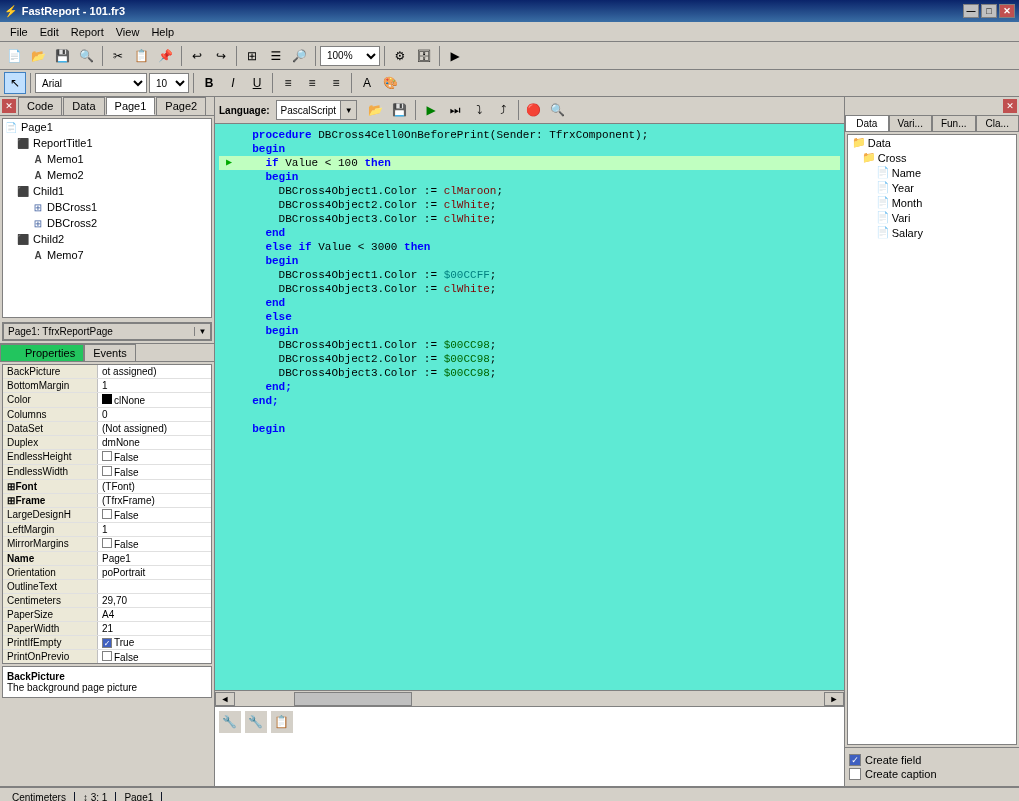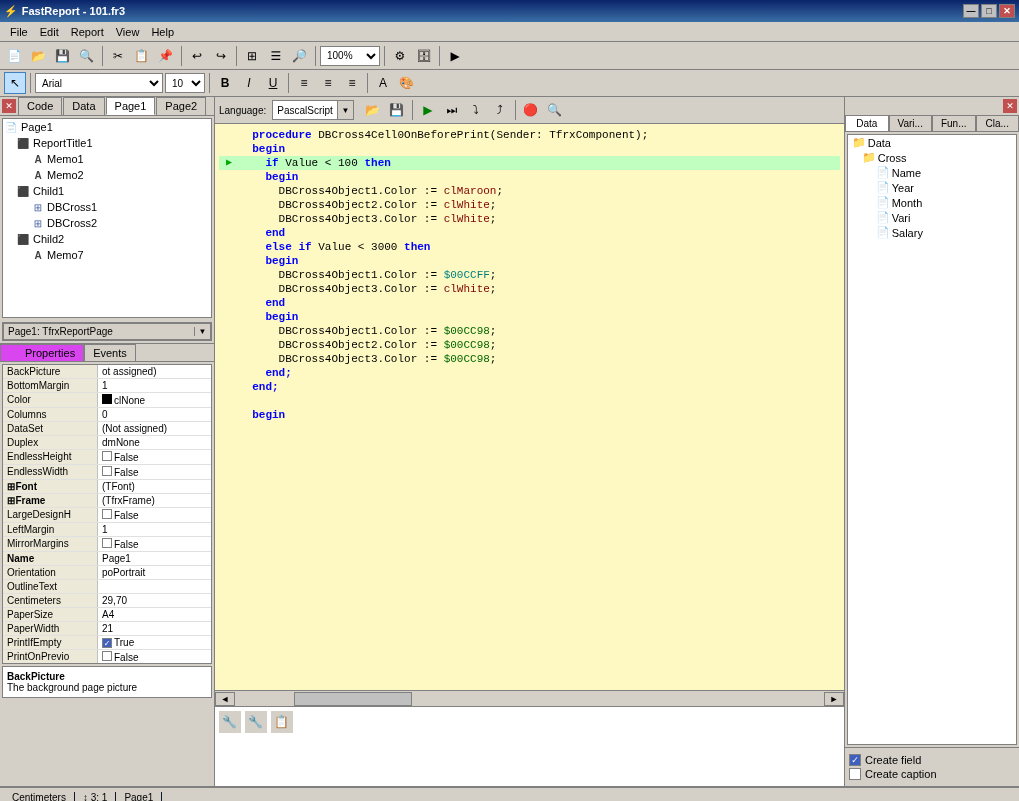--- a/index.html
+++ b/index.html
@@ -37,38 +37,38 @@
     
     
     .tree-panel { flex: 1; background: white; overflow: auto; border: 1px solid #808080; margin: 2px; }
     .tree-item { padding: 1px 2px; display: flex; align-items: center; gap: 2px; cursor: pointer; white-space: nowrap; font-size: 11px; }
     .tree-icon { width: 14px; height: 14px; display: inline-flex; align-items: center; justify-content: center; font-size: 10px; }
     
     
     .props-panel { height: 380px; background: #d4d0c8; border-top: 1px solid #808080; }
     .props-tabs { display: flex; border-bottom: 1px solid #808080; }
     .props-tab { padding: 2px 8px; font-size: 11px; border: 1px solid #808080; border-bottom: none; background: #d4d0c8; cursor: pointer; }
-    .props-tab.active { background: #d946ef; padding-left: 24px; }
+    .props-tab.active { background: #22c55e; padding-left: 24px; }
     .props-row { display: flex; border-bottom: 1px solid #e0e0e0; }
     .props-key { width: 95px; padding: 1px 4px; font-size: 10px; border-right: 1px solid #c0c0c0; background: #ece9d8; flex-shrink: 0; }
     .props-key.bold { font-weight: bold; }
     .props-val { flex: 1; padding: 1px 4px; font-size: 10px; background: white; overflow: hidden; }
     
     
     .status-strip { display: flex; align-items: center; background: #d4d0c8; border-top: 2px solid #808080; padding: 2px 4px; height: 20px; }
     .status-item { padding: 0 8px; font-size: 10px; border-right: 1px solid #0f172a; }
     
     
     .code-panel { flex: 1; display: flex; flex-direction: column; background: white; }
     
     
     .code-toolbar { background: #d4d0c8; border-bottom: 1px solid #808080; display: flex; align-items: center; gap: 2px; padding: 2px 4px; }
     
     
-    .code-editor { flex: 1; background: #fef9c3; overflow: auto; padding: 4px; font-family: 'Courier New', monospace; font-size: 11px; position: relative; }
+    .code-editor { flex: 1; background: #5eead4; overflow: auto; padding: 4px; font-family: 'Courier New', monospace; font-size: 11px; position: relative; }
     .code-line { display: flex; min-height: 14px; align-items: flex-start; }
     .line-marker { width: 20px; flex-shrink: 0; display: flex; align-items: center; justify-content: center; }
     .arrow-marker { color: #00aa00; font-size: 10px; }
     .code-text { flex: 1; white-space: pre; }
     .kw-blue { color: #0000ff; }
     .kw-bold { font-weight: bold; }
     .val-teal { color: #008080; }
     .val-green { color: #006600; }
     
     
@@ -138,21 +138,21 @@
   <div class="tb-separator"></div>
   <div class="tb-icon">⚙</div>
   <div class="tb-icon">🗄</div>
   <div class="tb-separator"></div>
   <div class="tb-icon">▶</div>
 </div>
 
 <div class="toolbar2">
   <div class="tb-icon" style="background:#c0e0ff; border:1px solid #4080c0;">↖</div>
   <div class="tb-separator"></div>
-  <select class="tb-dropdown" style="width:128px;"><option>Arial</option></select>
+  <select class="tb-dropdown" style="width:112px;"><option>Arial</option></select>
   <select class="tb-dropdown" style="width:40px;"><option>10</option></select>
   <div class="tb-separator"></div>
   <div class="tb-icon" style="font-weight:bold;">B</div>
   <div class="tb-icon" style="font-style:italic;">I</div>
   <div class="tb-icon" style="text-decoration:underline;">U</div>
   <div class="tb-separator"></div>
   <div class="tb-icon">≡</div>
   <div class="tb-icon">≡</div>
   <div class="tb-icon">≡</div>
   <div class="tb-separator"></div>
@@ -314,21 +314,21 @@
       <div style="background:white; border:1px solid #808080; margin:2px; padding:4px;">
         <div style="font-weight:bold; font-size:10px;">BackPicture</div>
         <div style="font-size:10px;">The background page picture</div>
       </div>
     </div>
   </div>
 
   <div class="code-panel">
 
     <div class="code-toolbar">
-      <span style="font-size:10px; margin-right:4px;">Language:</span>
+      <span style="font-size:10px; margin-right:4px;font-weight:bold;">Language:</span>
       <div style="display:flex; align-items:center; border:1px solid #808080; background:white; height:20px;">
         <span style="padding:0 4px; font-size:10px;">PascalScript</span>
         <div style="width:16px; background:#d4d0c8; border-left:1px solid #808080; height:100%; display:flex; align-items:center; justify-content:center; font-size:8px;">▼</div>
       </div>
       <div style="width:4px;"></div>
       <div class="tb-icon">📂</div>
       <div class="tb-icon">💾</div>
       <div class="tb-separator"></div>
       <div class="tb-icon" style="color:green;">▶</div>
       <div class="tb-icon">⏭</div>
@@ -389,20 +389,24 @@
       <div class="code-line">
         <div class="line-marker"></div>
         <div class="code-text">      DBCross4Object3.Color := <span style="color:#800000;">clWhite</span>;</div>
       </div>
       <div class="code-line">
         <div class="line-marker"></div>
         <div class="code-text">    <span class="kw-blue kw-bold">end</span></div>
       </div>
       <div class="code-line">
         <div class="line-marker"></div>
+        <div class="code-text">    <span class="kw-blue kw-bold">else</span></div>
+      </div>
+      <div class="code-line">
+        <div class="line-marker"></div>
         <div class="code-text">    <span class="kw-blue kw-bold">begin</span></div>
       </div>
       <div class="code-line">
         <div class="line-marker"></div>
         <div class="code-text">      DBCross4Object1.Color := <span class="val-green">$00CC98</span>;</div>
       </div>
       <div class="code-line">
         <div class="line-marker"></div>
         <div class="code-text">      DBCross4Object2.Color := <span class="val-green">$00CC98</span>;</div>
       </div>

